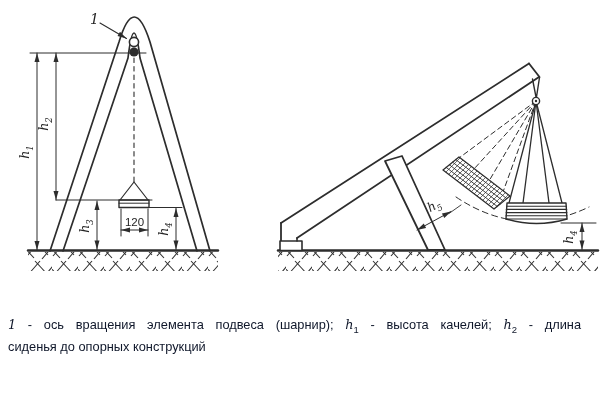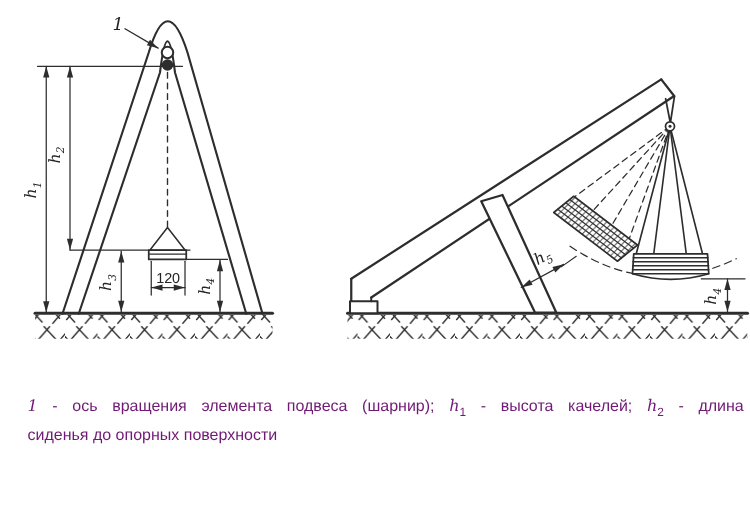--- a/index.html
+++ b/index.html
@@ -8,22 +8,22 @@
     font-family:"Liberation Sans",sans-serif;color:#1e1e1e;overflow:hidden;
   }
   .fig{position:absolute;top:0;left:0;}
   svg text{user-select:none;}
   .dlab{font-family:"DejaVu Serif",serif;font-style:italic;font-size:12.5px;fill:#242424;}
   .dlab .sub{font-size:8.5px;}
   .numlab{font-family:"Liberation Sans",sans-serif;font-size:11.5px;fill:#242424;font-style:normal;}
   .callout{font-family:"DejaVu Serif",serif;font-style:italic;font-size:14px;fill:#242424;}
 
   .caption{
-    position:absolute;left:22px;top:312px;width:573px;
-    font-size:12.8px;line-height:26px;color:#701a75;
+    position:absolute;left:8px;top:312px;width:573px;
+    font-size:12.8px;line-height:26px;color:#0f172a;
   }
   .cap-line{text-align:justify;text-align-last:justify;}
   .cap-line.last{text-align-last:left;line-height:17px;}
   .hvar{white-space:nowrap;}
   .hvar i{font-family:"DejaVu Serif",serif;font-style:italic;}
   .hvar sub{font-size:9.5px;line-height:0;}
   .refnum{font-style:italic;font-family:"DejaVu Serif",serif;}
 </style>
 </head>
 <body>
@@ -185,14 +185,14 @@
     </g>
   </g>
 </svg>
 </div>
 
 <div class="caption">
   <div class="cap-line"><span class="refnum">1</span><span> - ось вращения элемента подвеса (шарнир); </span><span class="hvar"><i>h</i><sub>1</sub></span><span> - высота качелей; </span><span class="hvar"><i>h</i><sub>2</sub></span><span> - длина</span></div>
 
 
 
-  <div class="cap-line last"><span>сиденья до опорных поверхности</span></div>
+  <div class="cap-line last"><span>сиденья до опорных конструкций</span></div>
 </div>
 
 </body></html>

